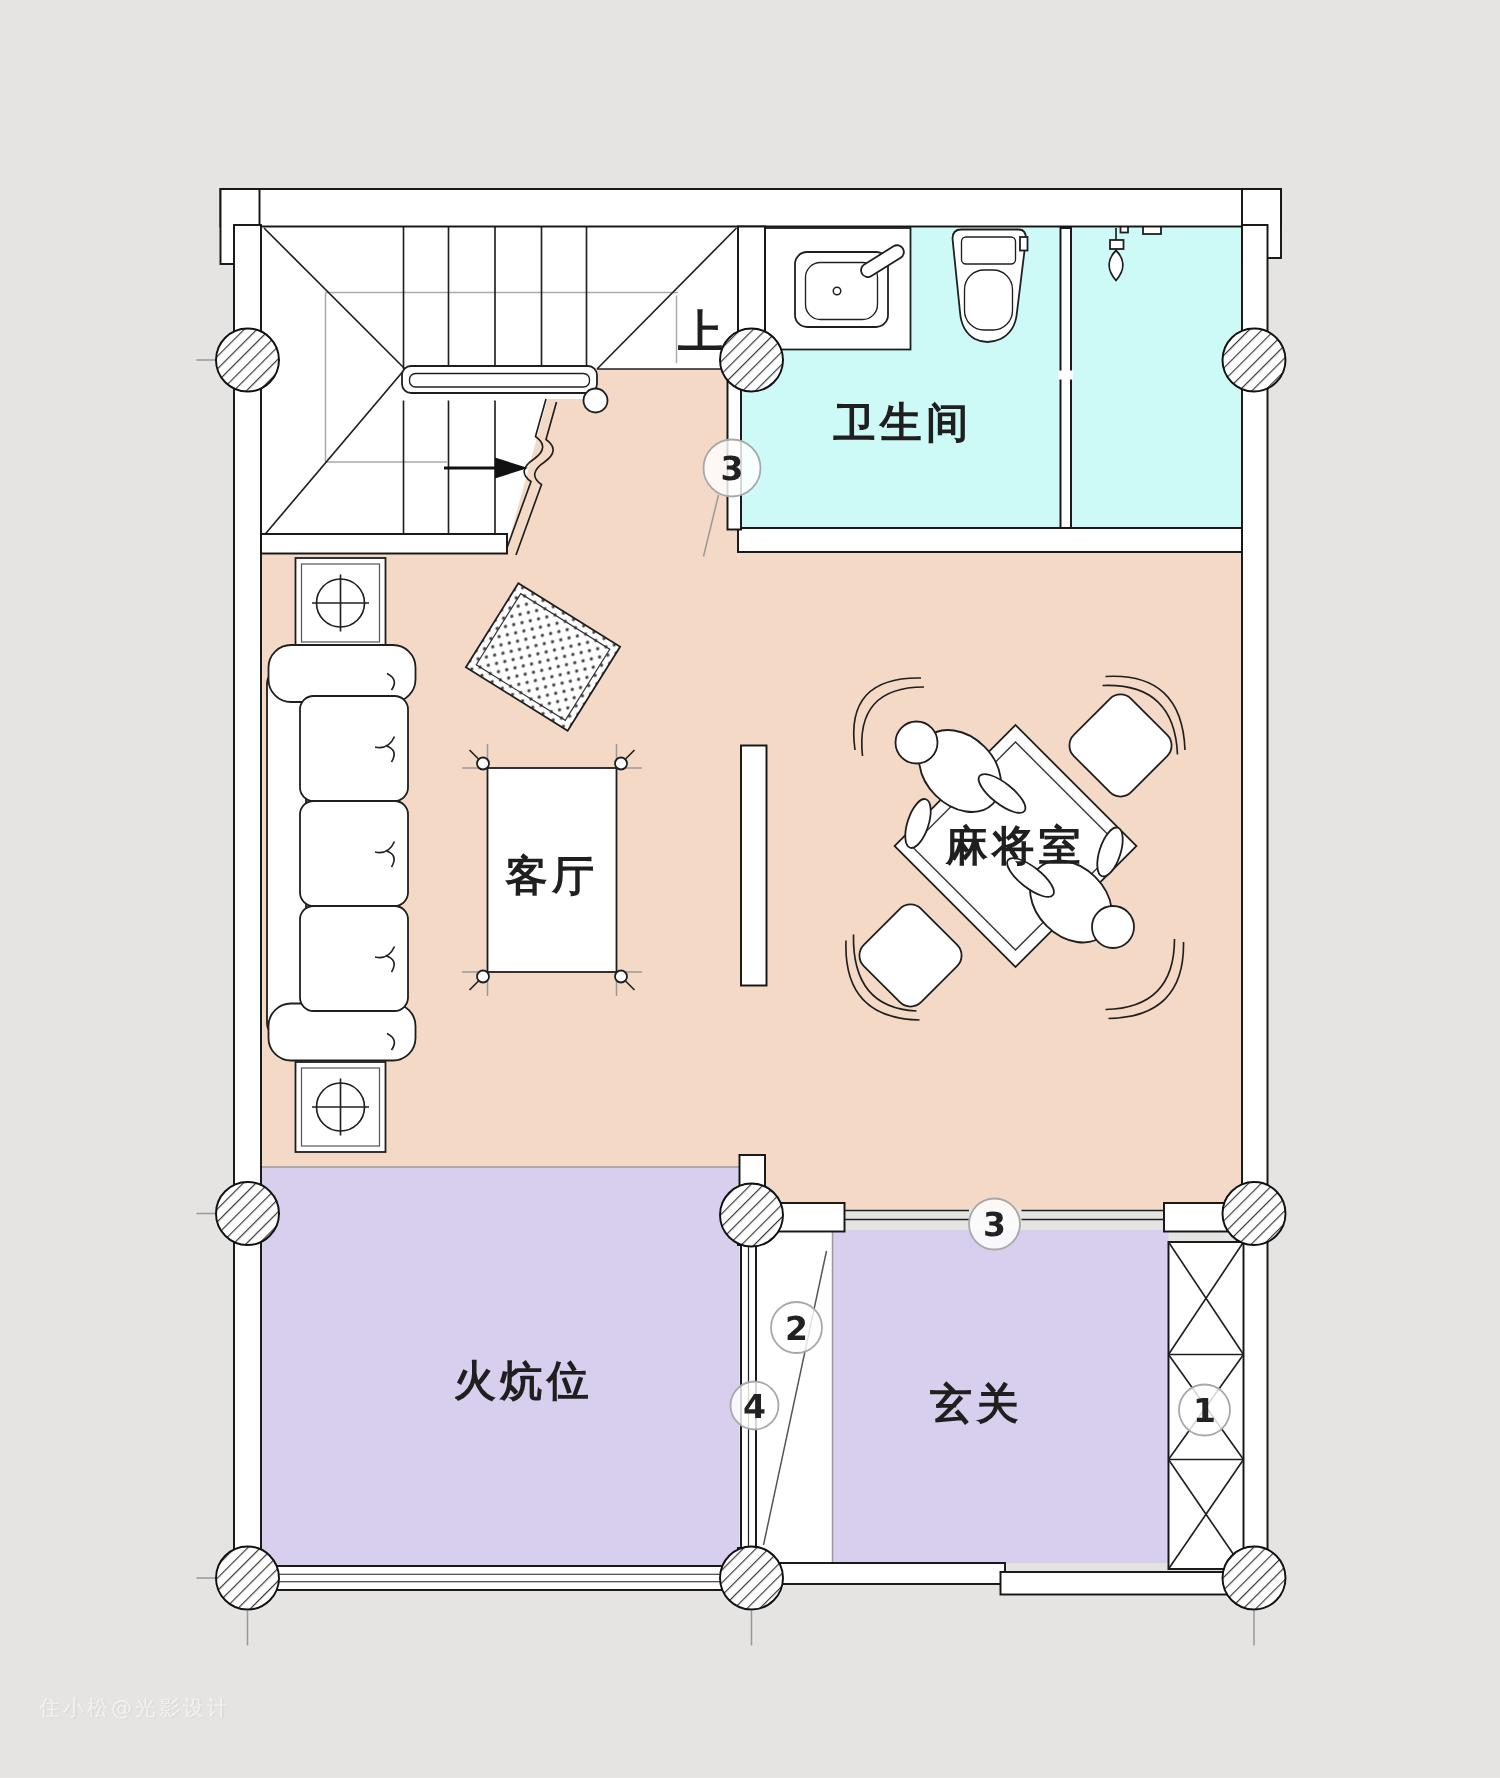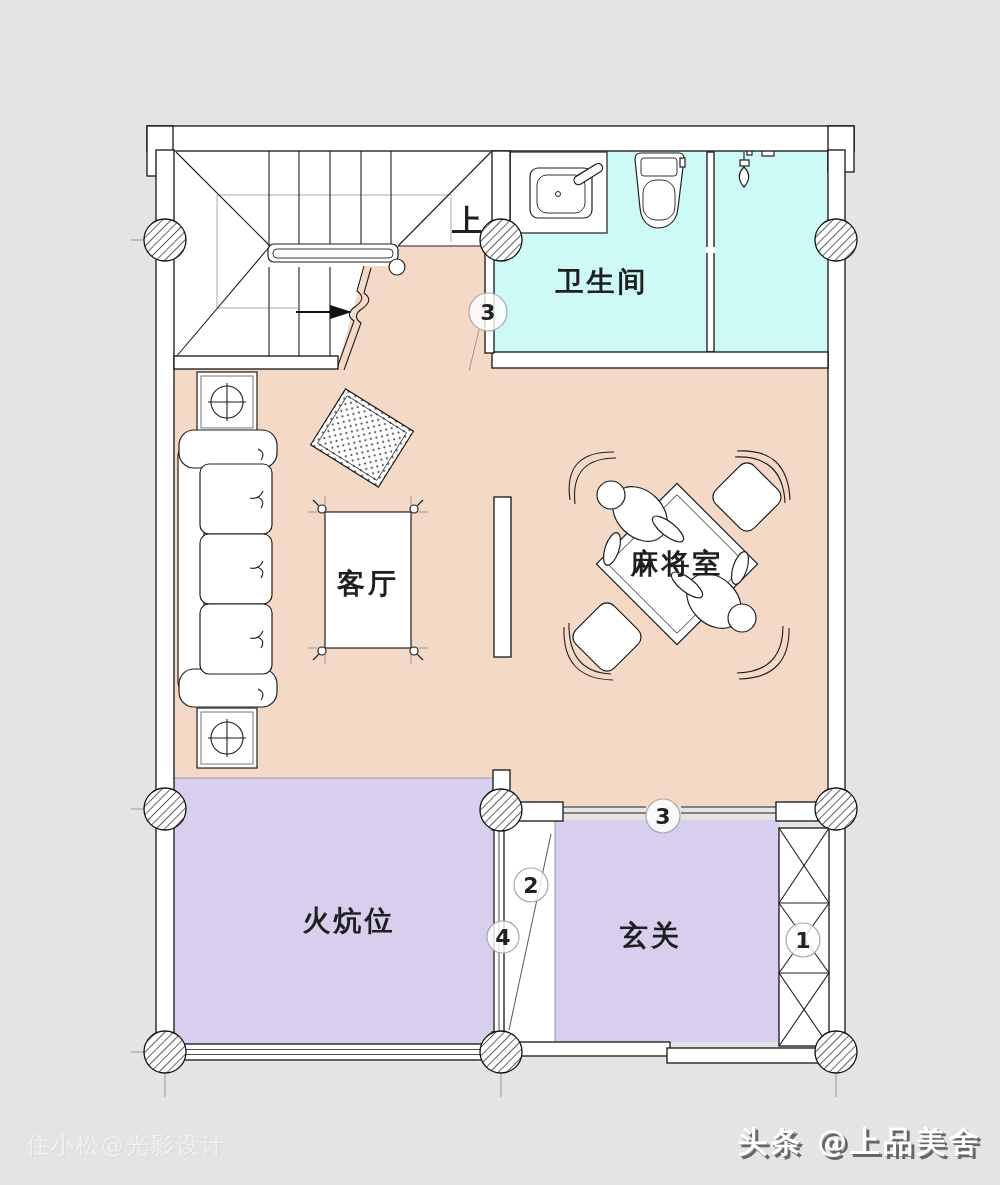--- a/index.html
+++ b/index.html
@@ -8,21 +8,21 @@
   .plan-wrap svg{position:absolute;left:0;top:0;}
   svg text{font-family:"DejaVu Sans","Liberation Sans",sans-serif;}
   .wall{fill:#ffffff;stroke:#161616;stroke-width:1.3;}
   .furn{fill:#ffffff;stroke:#1f1f1f;stroke-width:1.2;}
   .thin{stroke:#1f1f1f;stroke-width:1.1;fill:none;}
   .lite{stroke:#aaaaaa;stroke-width:1;fill:none;}
   .tick{stroke:#999999;stroke-width:1;fill:none;}
   .room-label{fill:#1f1f1f;font-size:28px;font-weight:600;letter-spacing:3px;text-anchor:middle;}
   .marker-circle{fill:rgba(255,255,255,0.82);stroke:#a8a8a8;stroke-width:1.2;}
   .marker-num{fill:#222;font-size:22px;font-weight:600;text-anchor:middle;}
-  .wm-left{position:absolute;left:26px;top:1130px;font-size:23px;letter-spacing:2px;
+  .wm-left{position:absolute;left:26px;top:1130px;font-size:14px;letter-spacing:2px;
            color:rgba(255,255,255,0.55);text-shadow:1px 1px 1px rgba(0,0,0,0.05);}
   .wm-right{position:absolute;right:18px;top:1122px;font-size:30px;font-weight:700;letter-spacing:3px;
             color:#ffffff;text-shadow:3px 3px 0 rgba(96,96,96,0.95),1px 1px 0 rgba(120,120,120,0.6);}
 </style>
 </head>
 <body>
 
 <div class="plan-wrap">
 <svg width="1000" height="1185" viewBox="0 0 1000 1185">
   <defs>
@@ -301,14 +301,13 @@
   <g>
     <text class="room-label" x="602" y="291">卫生间</text>
     <text class="room-label" x="368" y="593" font-size="30">客厅</text>
     <text class="room-label" x="677" y="573" font-size="26">麻将室</text>
     <text class="room-label" x="349" y="930" font-size="29">火炕位</text>
     <text class="room-label" x="651" y="945" font-size="29">玄关</text>
   </g>
 </svg>
 
   <div class="wm-left">住小松@光影设计</div>
-  <div class="wm-right">头条 @上品美舍</div>
 </div>
 
 </body></html>

